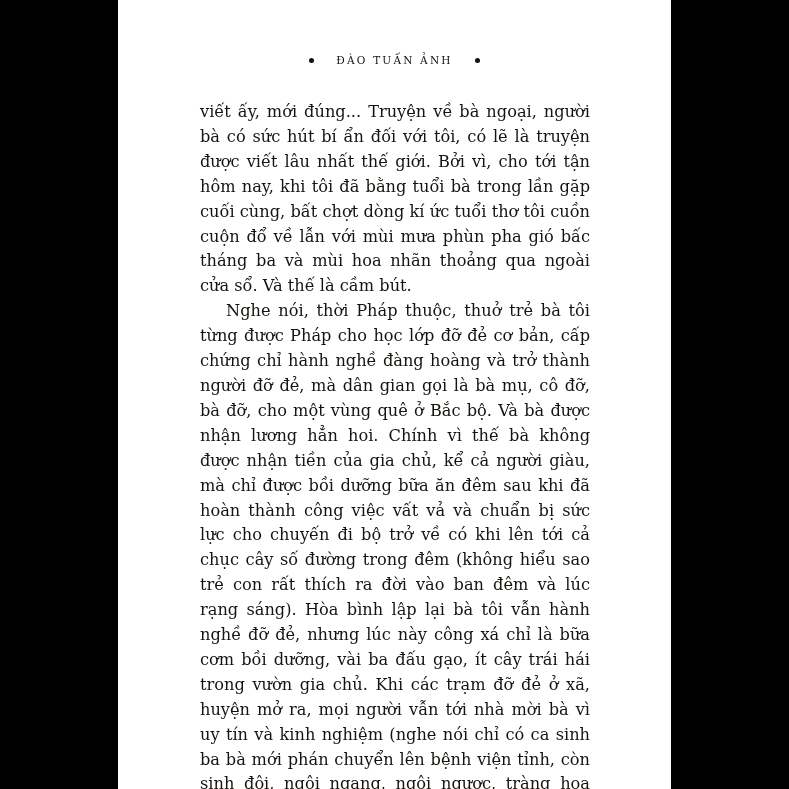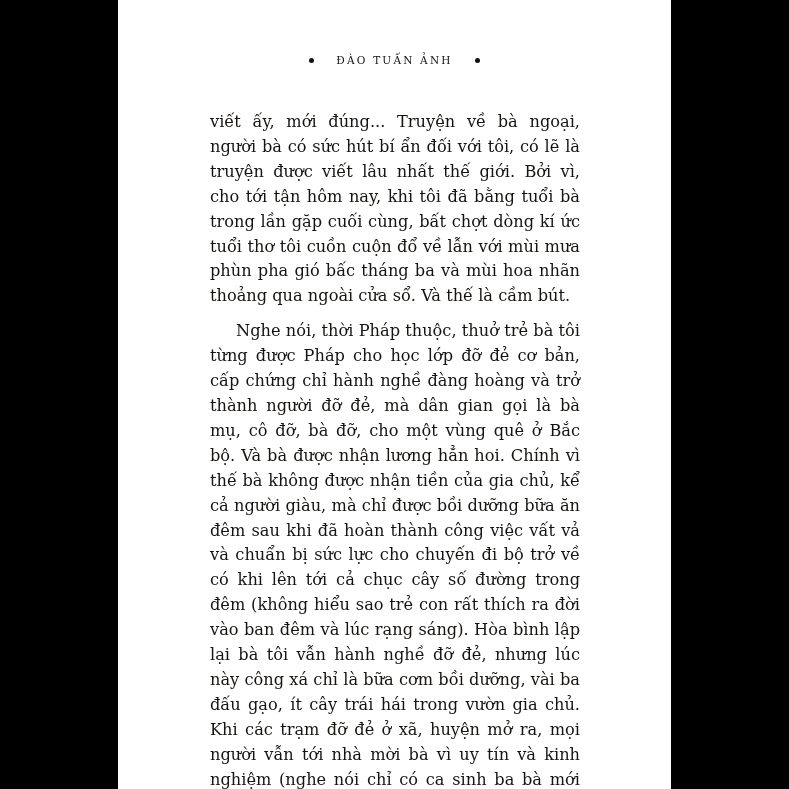--- a/index.html
+++ b/index.html
@@ -52,21 +52,21 @@
     top: 100px;
     width: 390px;
     font-family: "DejaVu Serif", serif;
     font-size: 16.2px;
     line-height: 24.9px;
     color: #17140f;
     text-align: justify;
     text-justify: inter-word;
   }
   .body-text p {
-    margin: 10px;
+    margin: 0;
   }
   .body-text p.indent {
     text-indent: 26px;
   }
 </style>
 </head>
 <body>
 
 <div class="page">
 

